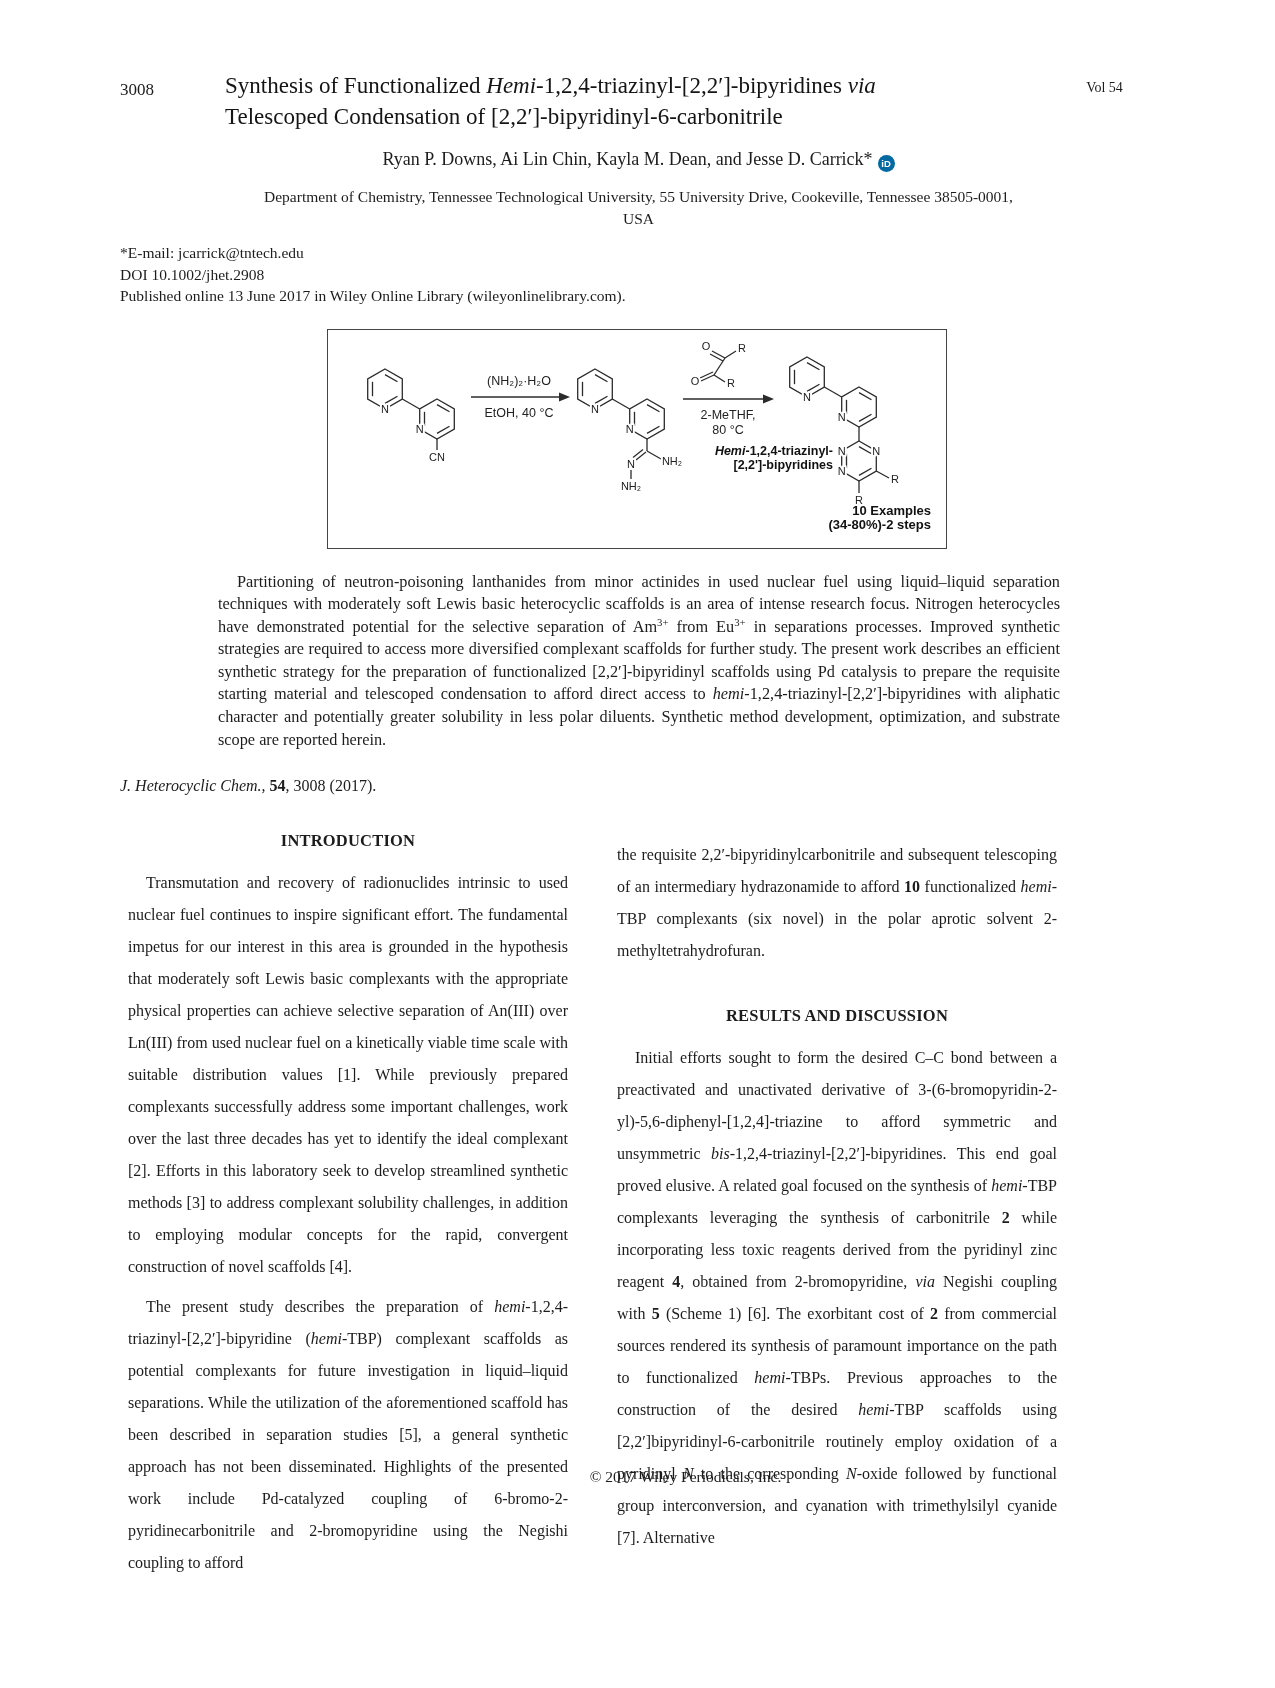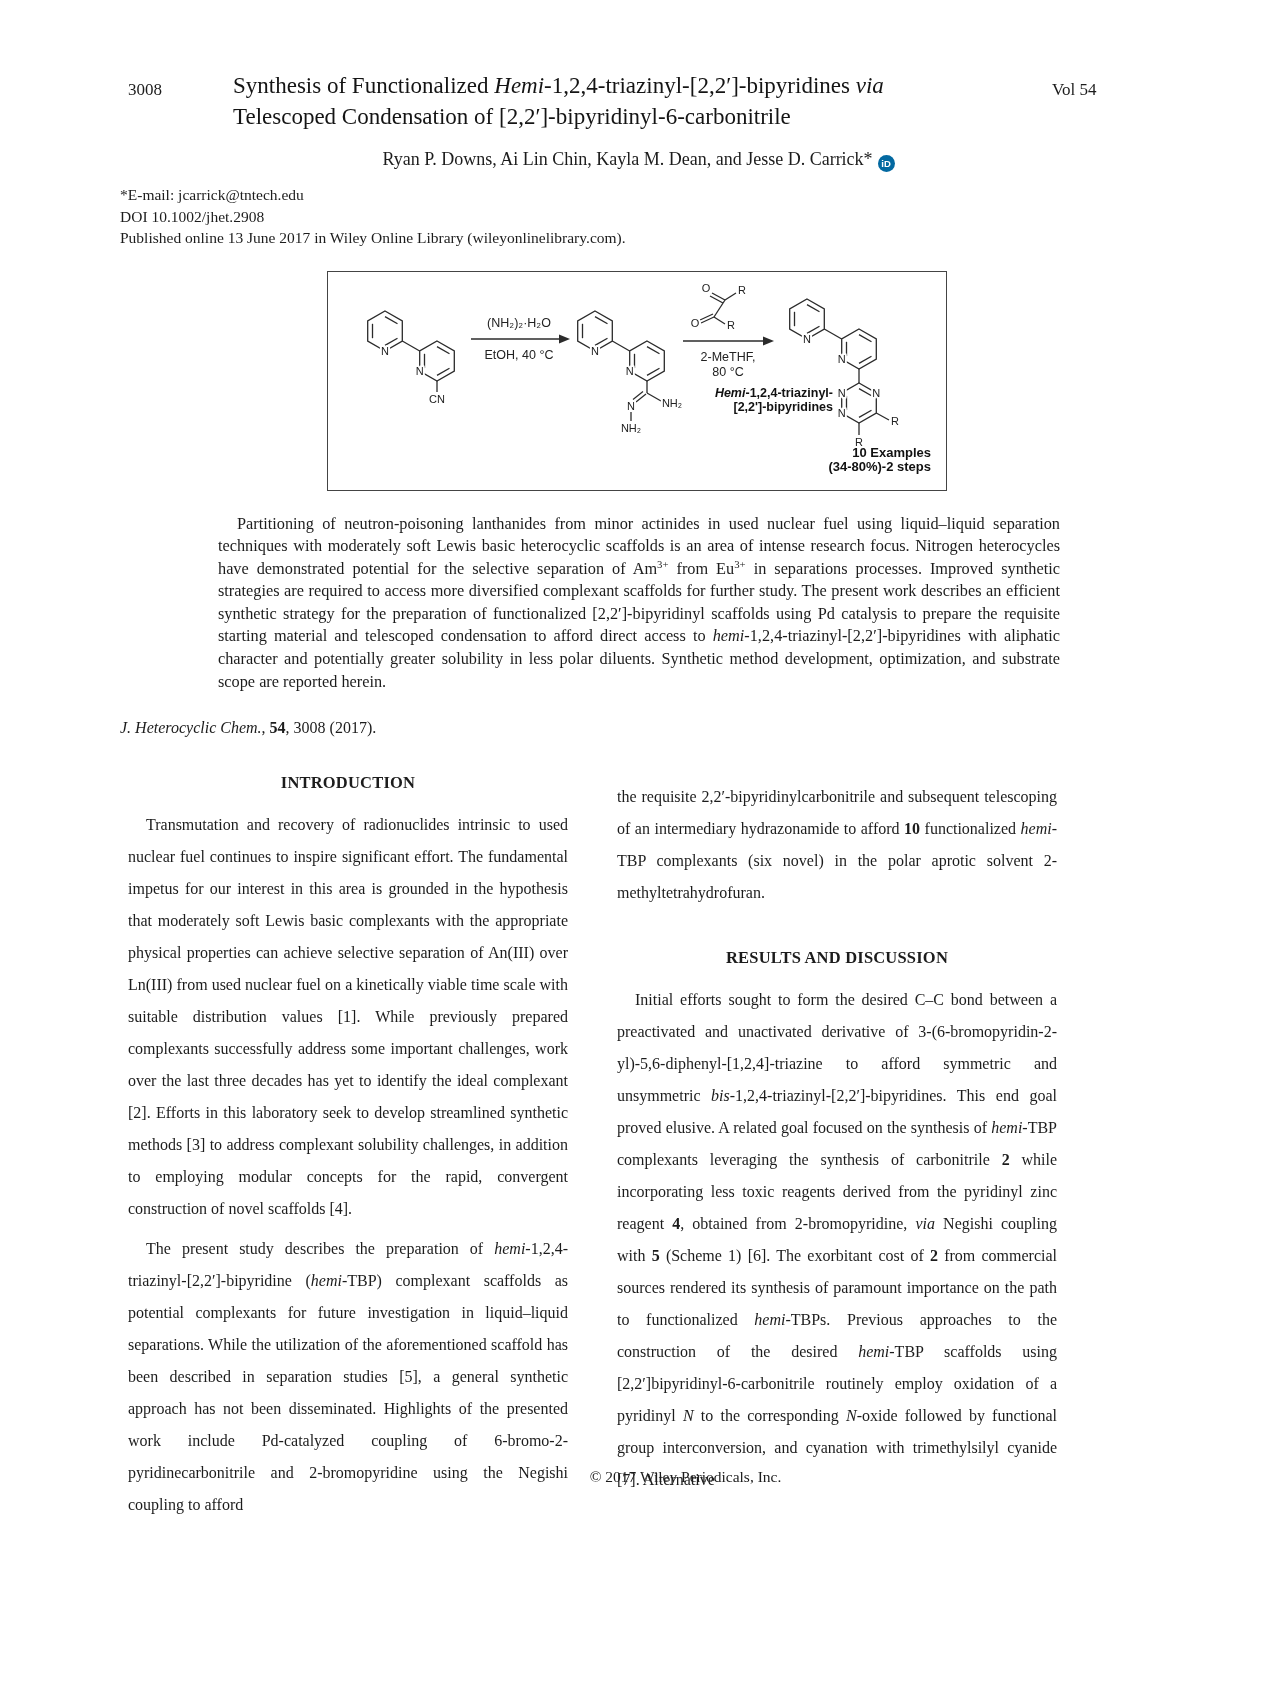--- a/index.html
+++ b/index.html
@@ -6,23 +6,23 @@
   body{
     width:1275px;height:1688px;background:#ffffff;color:#1c1c1c;
     font-family:"Liberation Serif",serif;position:relative;overflow:hidden;
   }
   .content{padding:70px 118px 0 120px;position:relative;}
   .i{font-style:italic;}
   .b{font-weight:700;}
   sup{font-size:66%;line-height:0;}
 
   
-  .head-row{display:flex;align-items:flex-start;margin-left:8px;}
+  .head-row{display:flex;align-items:flex-start;}
   .page-num{width:105px;font-size:17px;padding-top:10px;}
-  .vol{width:105px;text-align:left;font-size:17px;padding-top:10px;}
+  .vol{width:105px;text-align:center;font-size:14px;padding-top:10px;}
   .title-block{flex:1;font-size:23px;line-height:31px;color:#141414;}
   .authors-line{text-align:center;font-size:18px;margin-top:17px;}
   .orcid{display:inline-block;width:17px;height:17px;border-radius:50%;background:#0369a1;color:#fff;
          font-family:"Liberation Sans",sans-serif;font-size:9.5px;font-weight:700;line-height:17px;
          text-align:center;vertical-align:-2px;margin-left:5px;}
   .affil{text-align:center;font-size:15.5px;line-height:22px;margin-top:14px;}
   .meta{text-align:left;font-size:15.5px;line-height:21.5px;margin-top:12px;}
 
   
   .scheme-box{margin:22px 0 0 207px;width:604px;border:1px solid #444;padding:7px 7px;background:#fff;}
@@ -59,20 +59,24 @@
       <div><span>Synthesis of Functionalized </span><span class="i">Hemi</span><span>-1,2,4-triazinyl-[2,2′]-bipyridines </span><span class="i">via</span></div>
       <div><span>Telescoped Condensation of [2,2′]-bipyridinyl-6-carbonitrile</span></div>
     </div>
     <div class="vol">Vol 54</div>
   </div>
 
   <div class="authors-line">
     <span>Ryan P. Downs, Ai Lin Chin, Kayla M. Dean, and Jesse D. Carrick*</span><span class="orcid">iD</span>
   </div>
 
+  <div class="affil">
+    <div>Department of Chemistry, Tennessee Technological University, 55 University Drive, Cookeville, Tennessee 38505-0001,</div>
+    <div>USA</div>
+  </div>
 
   <div class="meta">
     <div>*E-mail: jcarrick@tntech.edu</div>
     <div>DOI 10.1002/jhet.2908</div>
     <div>Published online 13 June 2017 in Wiley Online Library (wileyonlinelibrary.com).</div>
   </div>
 
   <div class="scheme-box">
     <svg width="604" height="200" viewBox="0 0 604 200">
 

